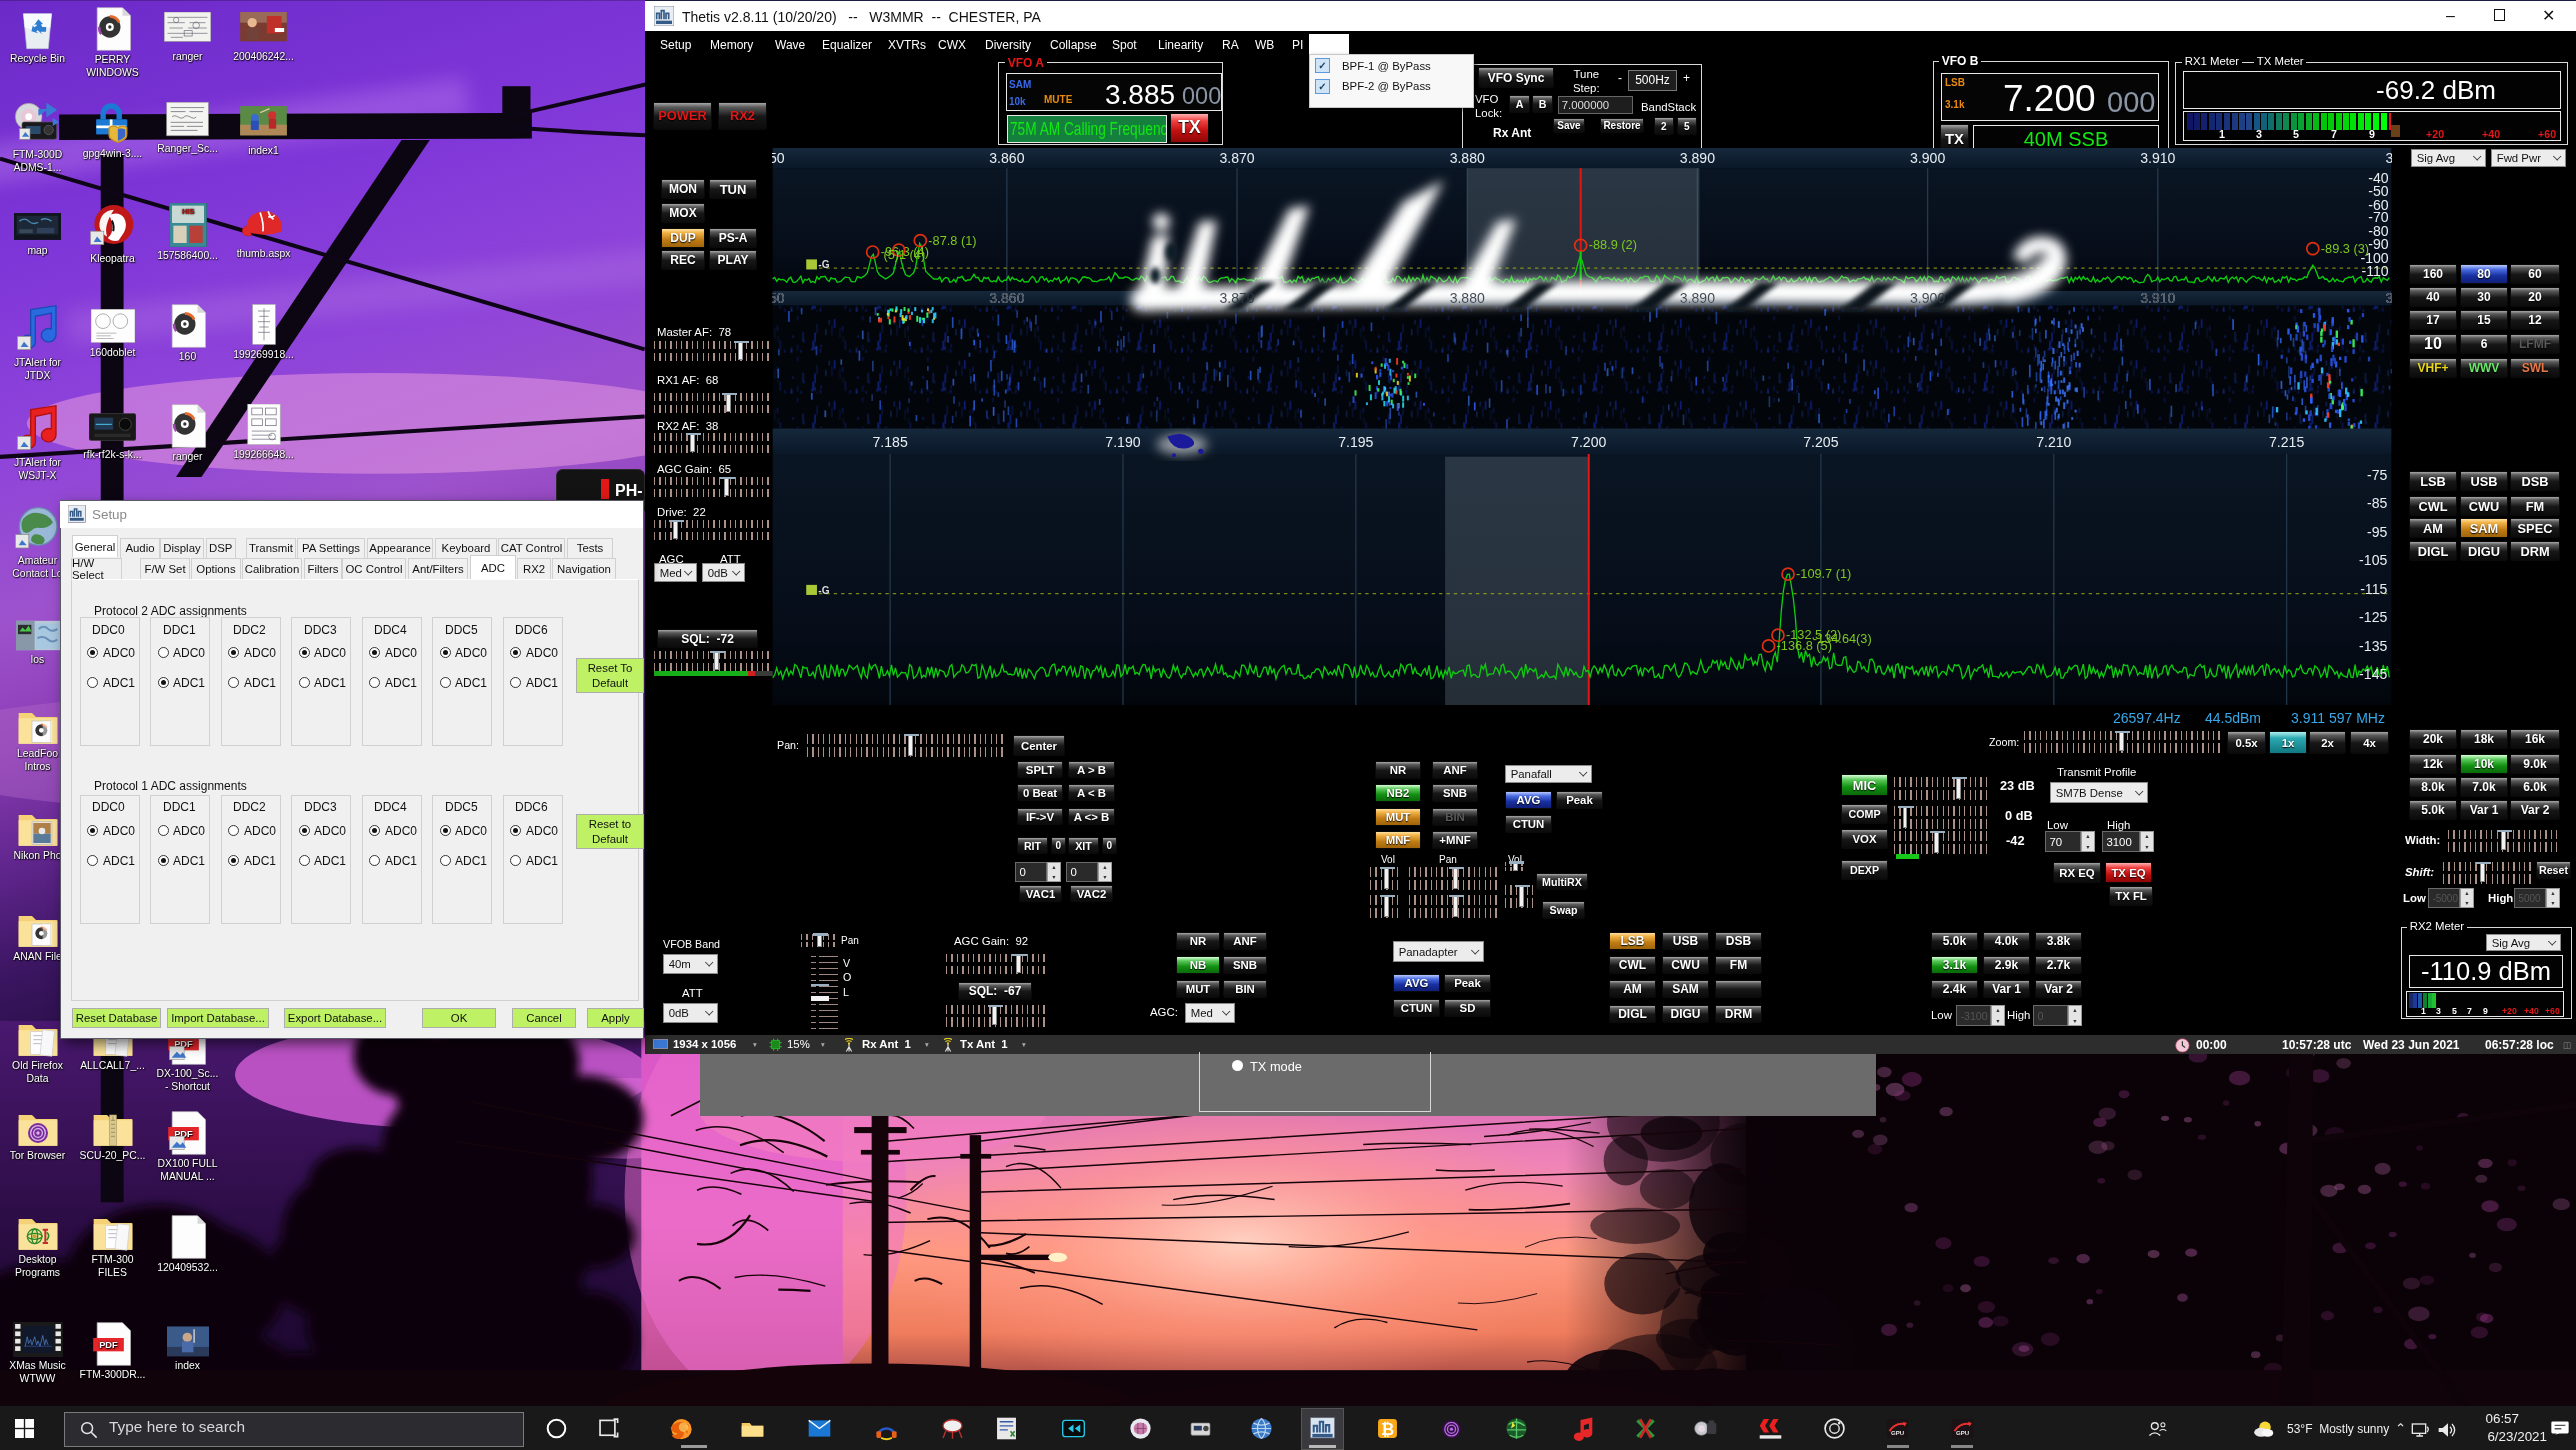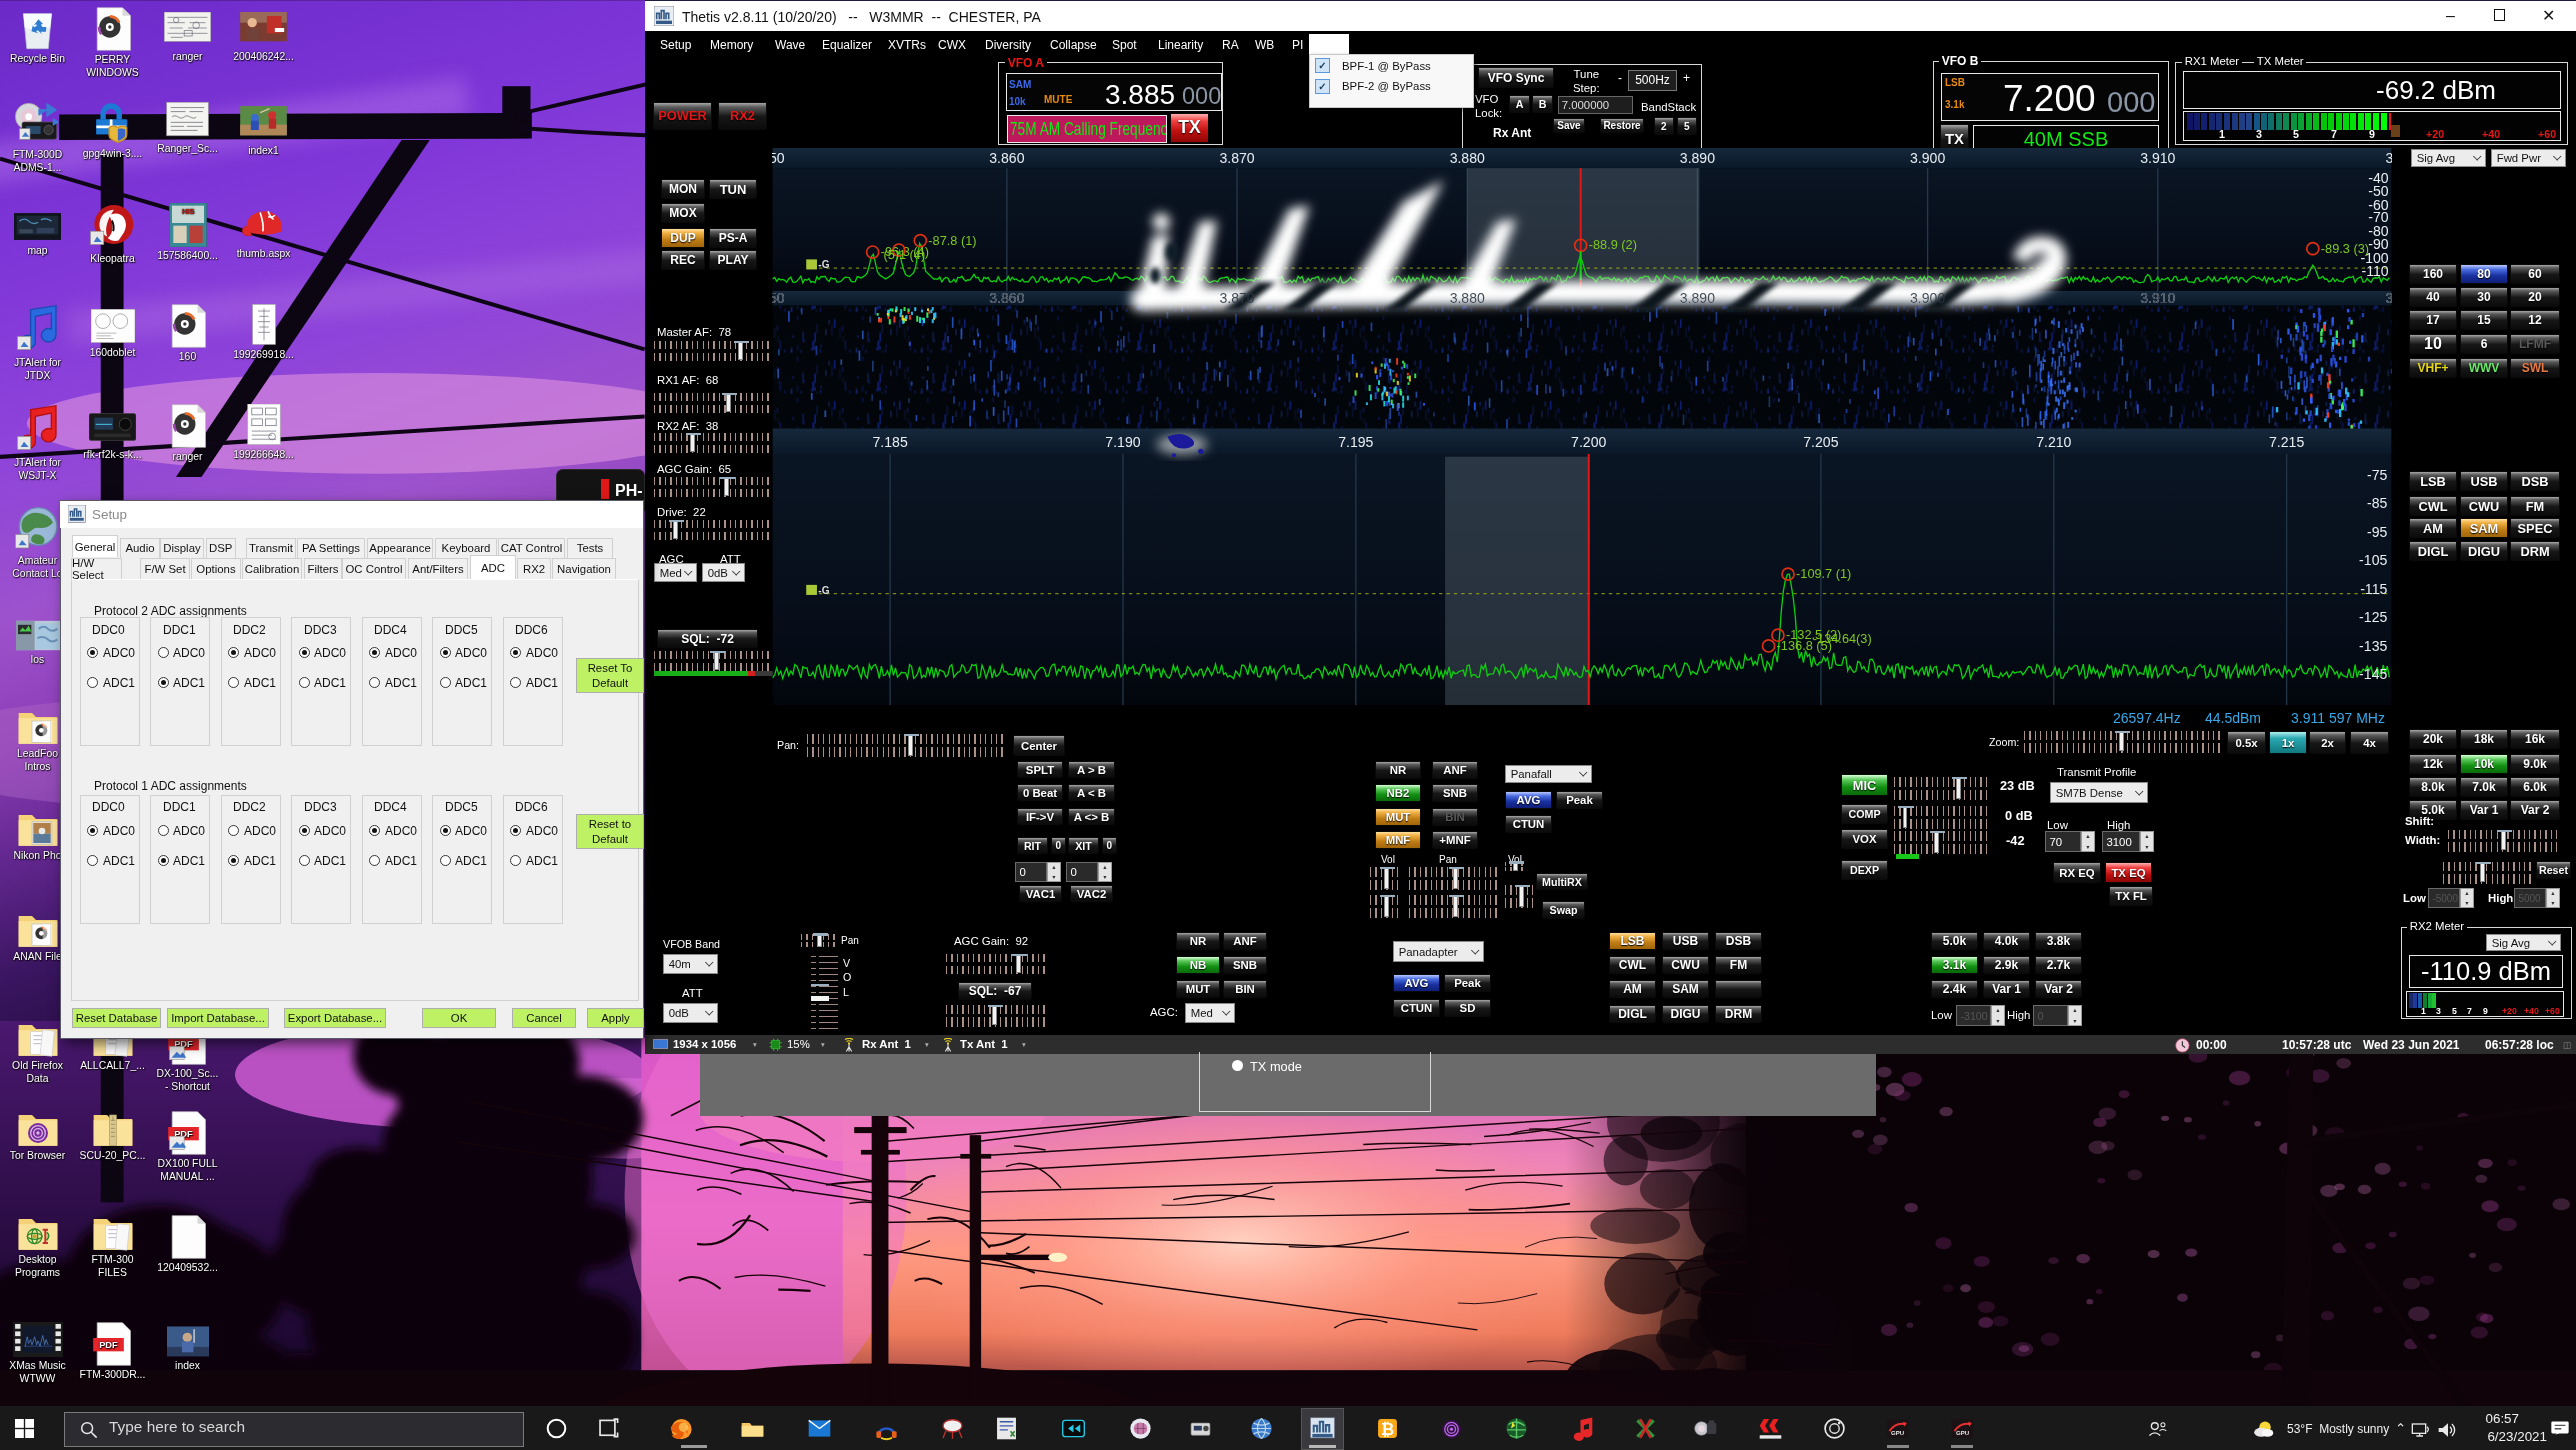--- a/index.html
+++ b/index.html
@@ -842,21 +842,21 @@
     <span style="color:#e01818">RX2</span>
   </div>
 <div class="gb" style="left:998px;top:62px;width:225px;height:83px;border-color:#d8d8d8"></div>
 <div class="gbl" style="left:1005px;top:56px;color:#e81818;font-weight:bold;font-size:12px">VFO A</div>
 <div class="abs" style="left:1006px;top:73px;width:216px;height:38px;border:1.3px solid #e8e8e8;background:#050505"></div>
 <div class="lbl" style="left:1009px;top:79px;font-size:10px;color:#3a6ae8;font-weight:bold;">SAM</div>
 <div class="lbl" style="left:1009px;top:96px;font-size:10px;color:#3a6ae8;font-weight:bold;">10k</div>
 <div class="lbl" style="left:1044px;top:94px;font-size:10px;color:#e88a10;font-weight:bold;">MUTE</div>
 <div class="lbl" style="left:1105px;top:79px;font-size:28px;color:#fff">3.885</div>
 <div class="lbl" style="left:1182px;top:83px;font-size:23.5px;color:#8a95a5">000</div>
-<div class="abs" style="left:1007px;top:115px;width:160px;height:28px;border:1.3px solid #e8e8e8;background:#be185d;overflow:hidden">
+<div class="abs" style="left:1007px;top:115px;width:160px;height:28px;border:1.3px solid #e8e8e8;background:#15803d;overflow:hidden">
     <div style="color:#12e812;font-size:19px;white-space:nowrap;margin:2px 0 0 2px;transform:scaleX(0.72);transform-origin:0 0">75M AM Calling Frequenc</div>
   </div>
 <div class="btn red" style="left:1170px;top:113px;width:39px;height:29.5px;font-size:17.5px">TX</div>
 <div class="abs" style="left:1462px;top:64px;width:240px;height:87px;border:1.3px solid #d8d8d8;background:#000"></div>
 <div class="btn " style="left:1478px;top:67px;width:76px;height:21px;font-size:12px">VFO Sync</div>
 <div class="lbl" style="left:1573px;top:68px;font-size:11.4px;text-align:center;line-height:1.2">Tune<br>Step:</div>
 <div class="lbl" style="left:1618px;top:71px;font-size:12px;color:#fff;">-</div>
 <div class="abs" style="left:1628px;top:70px;width:49px;height:21px;background:#1e1e1e;border:0.7px solid #777;color:#fff;font-size:12px;text-align:center;line-height:19.5px">500Hz</div>
 <div class="lbl" style="left:1683px;top:71px;font-size:12px;color:#fff;">+</div>
 <div class="lbl" style="left:1475px;top:92px;font-size:11.4px;line-height:1.25">VFO<br>Lock:</div>
@@ -1948,21 +1948,21 @@
 <div class="btn " style="left:2409px;top:777px;width:48px;height:19.5px;font-size:12px">8.0k</div>
 <div class="btn " style="left:2460px;top:777px;width:48px;height:19.5px;font-size:12px">7.0k</div>
 <div class="btn " style="left:2510px;top:777px;width:50px;height:19.5px;font-size:12px">6.0k</div>
 <div class="btn " style="left:2409px;top:800px;width:48px;height:19.5px;font-size:12px">5.0k</div>
 <div class="btn " style="left:2460px;top:800px;width:48px;height:19.5px;font-size:12px">Var 1</div>
 <div class="btn " style="left:2510px;top:800px;width:50px;height:19.5px;font-size:12px">Var 2</div>
 <div class="lbl" style="left:2405px;top:834px;font-size:11.4px;color:#fff;font-weight:bold;">Width:</div>
 <div class="slider" style="left:2448px;top:830px;width:111px;height:21.5px">
     <div class="sthumb" style="left:53px"></div>
   </div>
-<div class="lbl" style="left:2405px;top:815px;font-size:11.4px;color:#fff;font-weight:bold;">Shift:</div>
+<div class="lbl" style="left:2405px;top:866px;font-size:11.4px;color:#fff;font-weight:bold;font-style:italic;">Shift:</div>
 <div class="slider" style="left:2443px;top:862px;width:89px;height:21.5px">
     <div class="sthumb" style="left:37px"></div>
   </div>
 <div class="btn " style="left:2536px;top:861px;width:35px;height:17.5px;font-size:10.7px">Reset</div>
 <div class="lbl" style="left:2403px;top:892px;font-size:11.4px;color:#fff;font-weight:bold;">Low</div>
 <div class="spin" style="left:2428px;top:888px;width:32px;height:20px;font-size:10px;color:#555">-5000</div>
 <div class="spinbtn" style="left:2460px;top:888px;height:20px"></div>
 <div class="lbl" style="left:2488px;top:892px;font-size:11.4px;color:#fff;font-weight:bold;">High</div>
 <div class="spin" style="left:2514px;top:888px;width:32px;height:20px;font-size:10px;color:#555">5000</div>
 <div class="spinbtn" style="left:2546px;top:888px;height:20px"></div>

